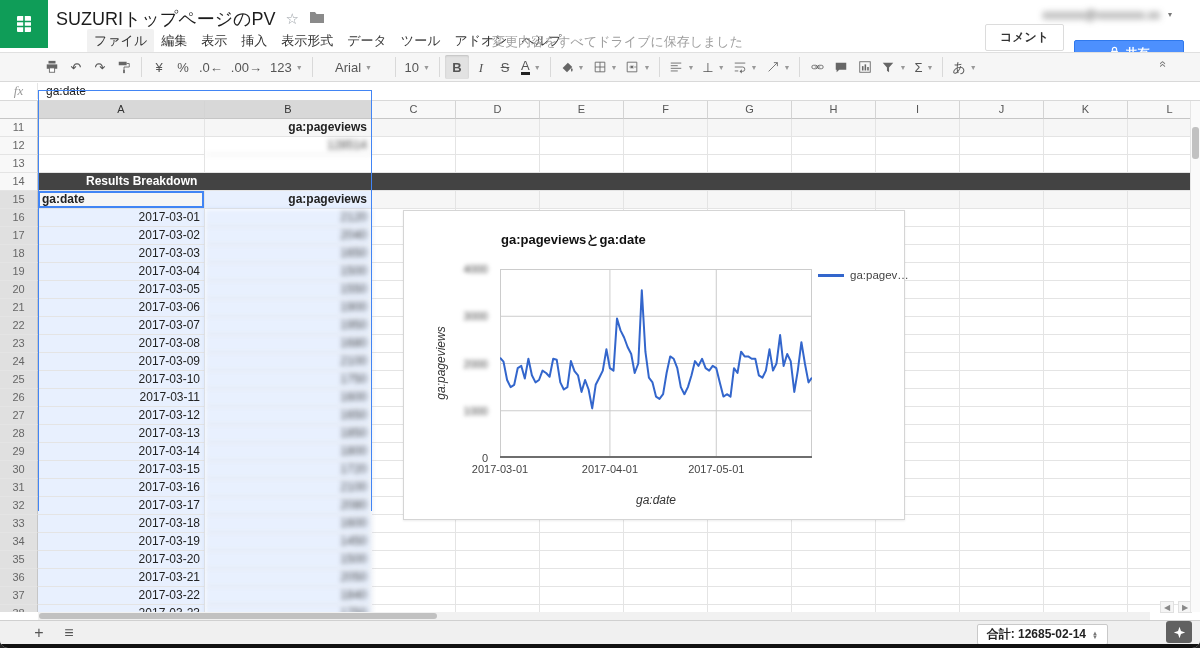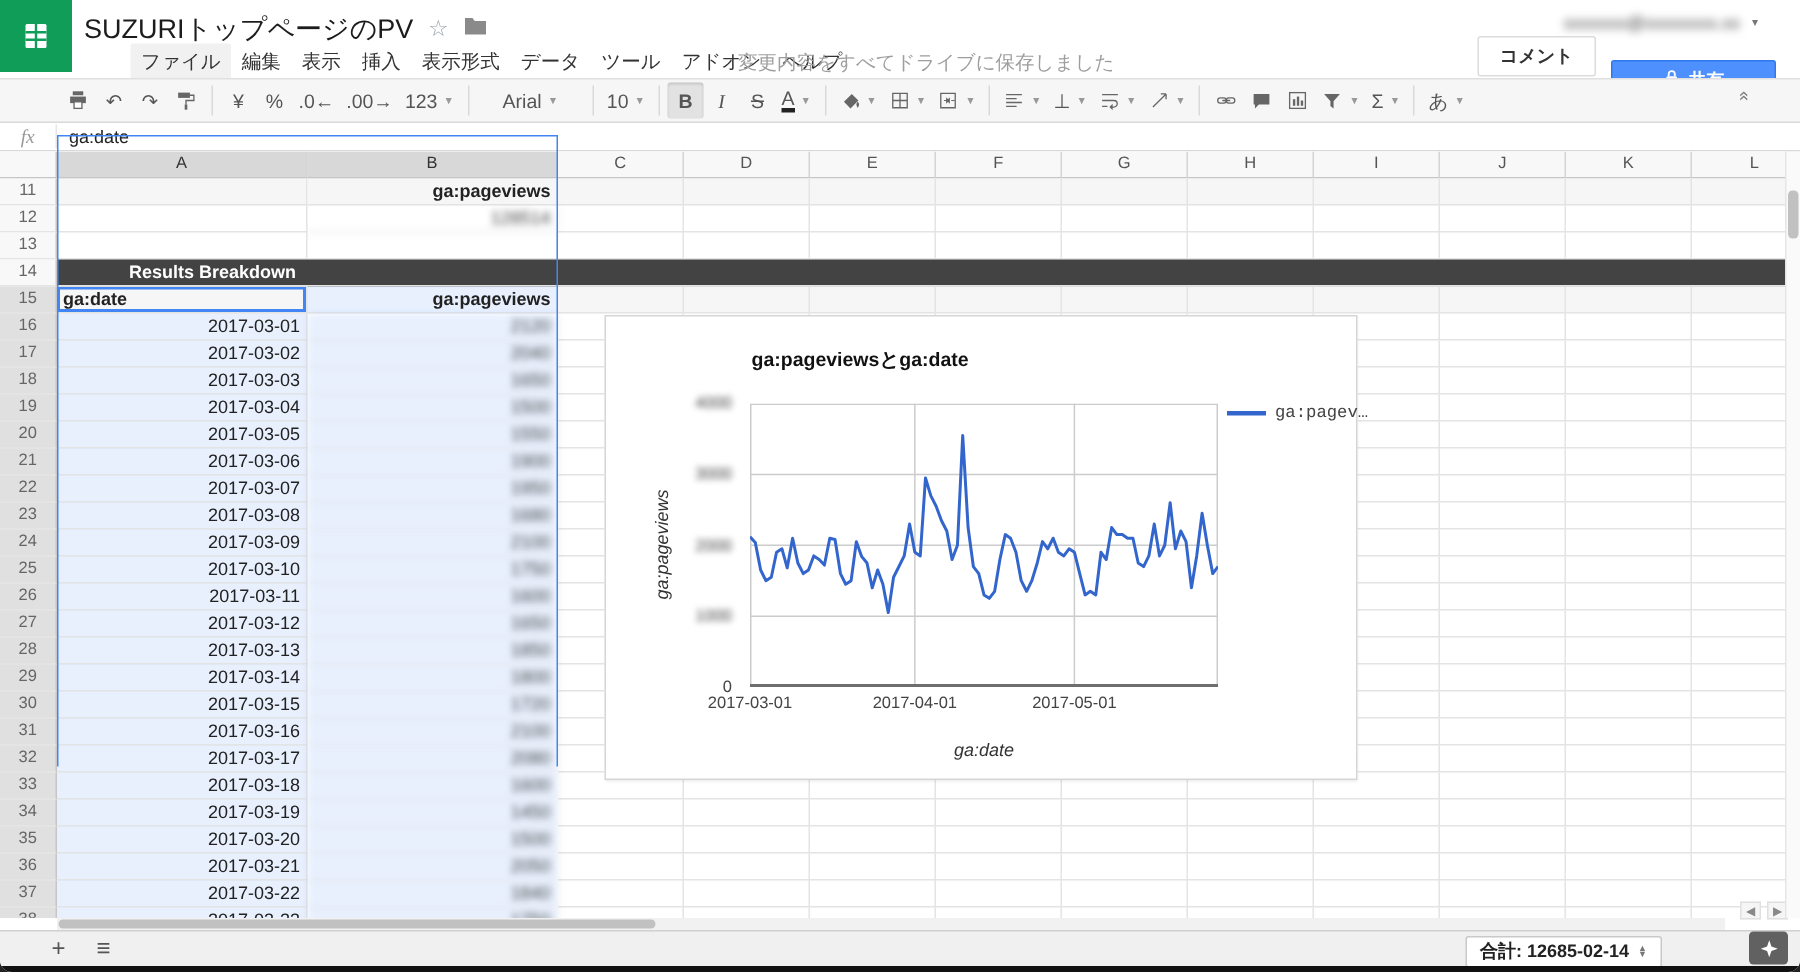--- a/index.html
+++ b/index.html
@@ -61,21 +61,21 @@
   .plot { position:absolute; left:96px; top:58px; width:312px; height:189px; }
   .ylabels { position:absolute; left:40px; top:58px; width:50px; height:189px; }
   .ylab { position:absolute; right:6px; width:100%; text-align:right; font-size:11px; color:#444; }
   .ylab.blur { filter:blur(2px); }
   .xlabels { position:absolute; left:96px; top:252px; width:312px; height:14px; }
   .xlab { position:absolute; width:80px; text-align:center; font-size:11px; color:#444; }
   .axis-title-y { position:absolute; left:37px; top:152px; transform:translate(-50%,-50%) rotate(-90deg); font-size:12px; font-style:italic; color:#333; white-space:nowrap; }
   .axis-title-x { position:absolute; left:96px; top:282px; width:312px; text-align:center; font-size:12px; font-style:italic; color:#333; }
   .legend { position:absolute; left:414px; top:58px; display:flex; align-items:center; gap:6px; }
   .legend-swatch { width:26px; height:3px; background:#3366cc; }
-  .legend-label { font-size:11.5px; color:#444; white-space:nowrap;font-family:Liberation Mono, monospace; }
+  .legend-label { font-size:11.5px; color:#444; white-space:nowrap; }
   
   .hscroll { position:absolute; left:38px; top:612px; width:1112px; height:8px; background:#f1f1f1; }
   .hthumb { position:absolute; left:1px; top:1px; width:398px; height:6px; background:#c1c1c1; border-radius:3px; cursor:grab; }
   .harrows { position:absolute; right:8px; top:601px; display:flex; gap:4px; }
   .harrow { width:14px; height:12px; font-size:8px; color:#888; text-align:center; line-height:12px; background:#f5f5f5; border:1px solid #e0e0e0; cursor:pointer; }
   .vscroll { position:absolute; left:1190px; top:101px; width:10px; height:511px; background:#fafafa; border-left:1px solid #e5e5e5; }
   .vthumb { position:absolute; left:1px; top:26px; width:7px; height:32px; background:#c1c1c1; border-radius:3px; cursor:grab; }
   
   .bottombar { position:absolute; left:0; top:620px; width:1200px; height:24px; background:#f0f0f0; border-top:1px solid #d0d0d0; display:flex; align-items:center; }
   .sheetbtn { width:30px; text-align:center; color:#555; font-size:16px; cursor:pointer; }

